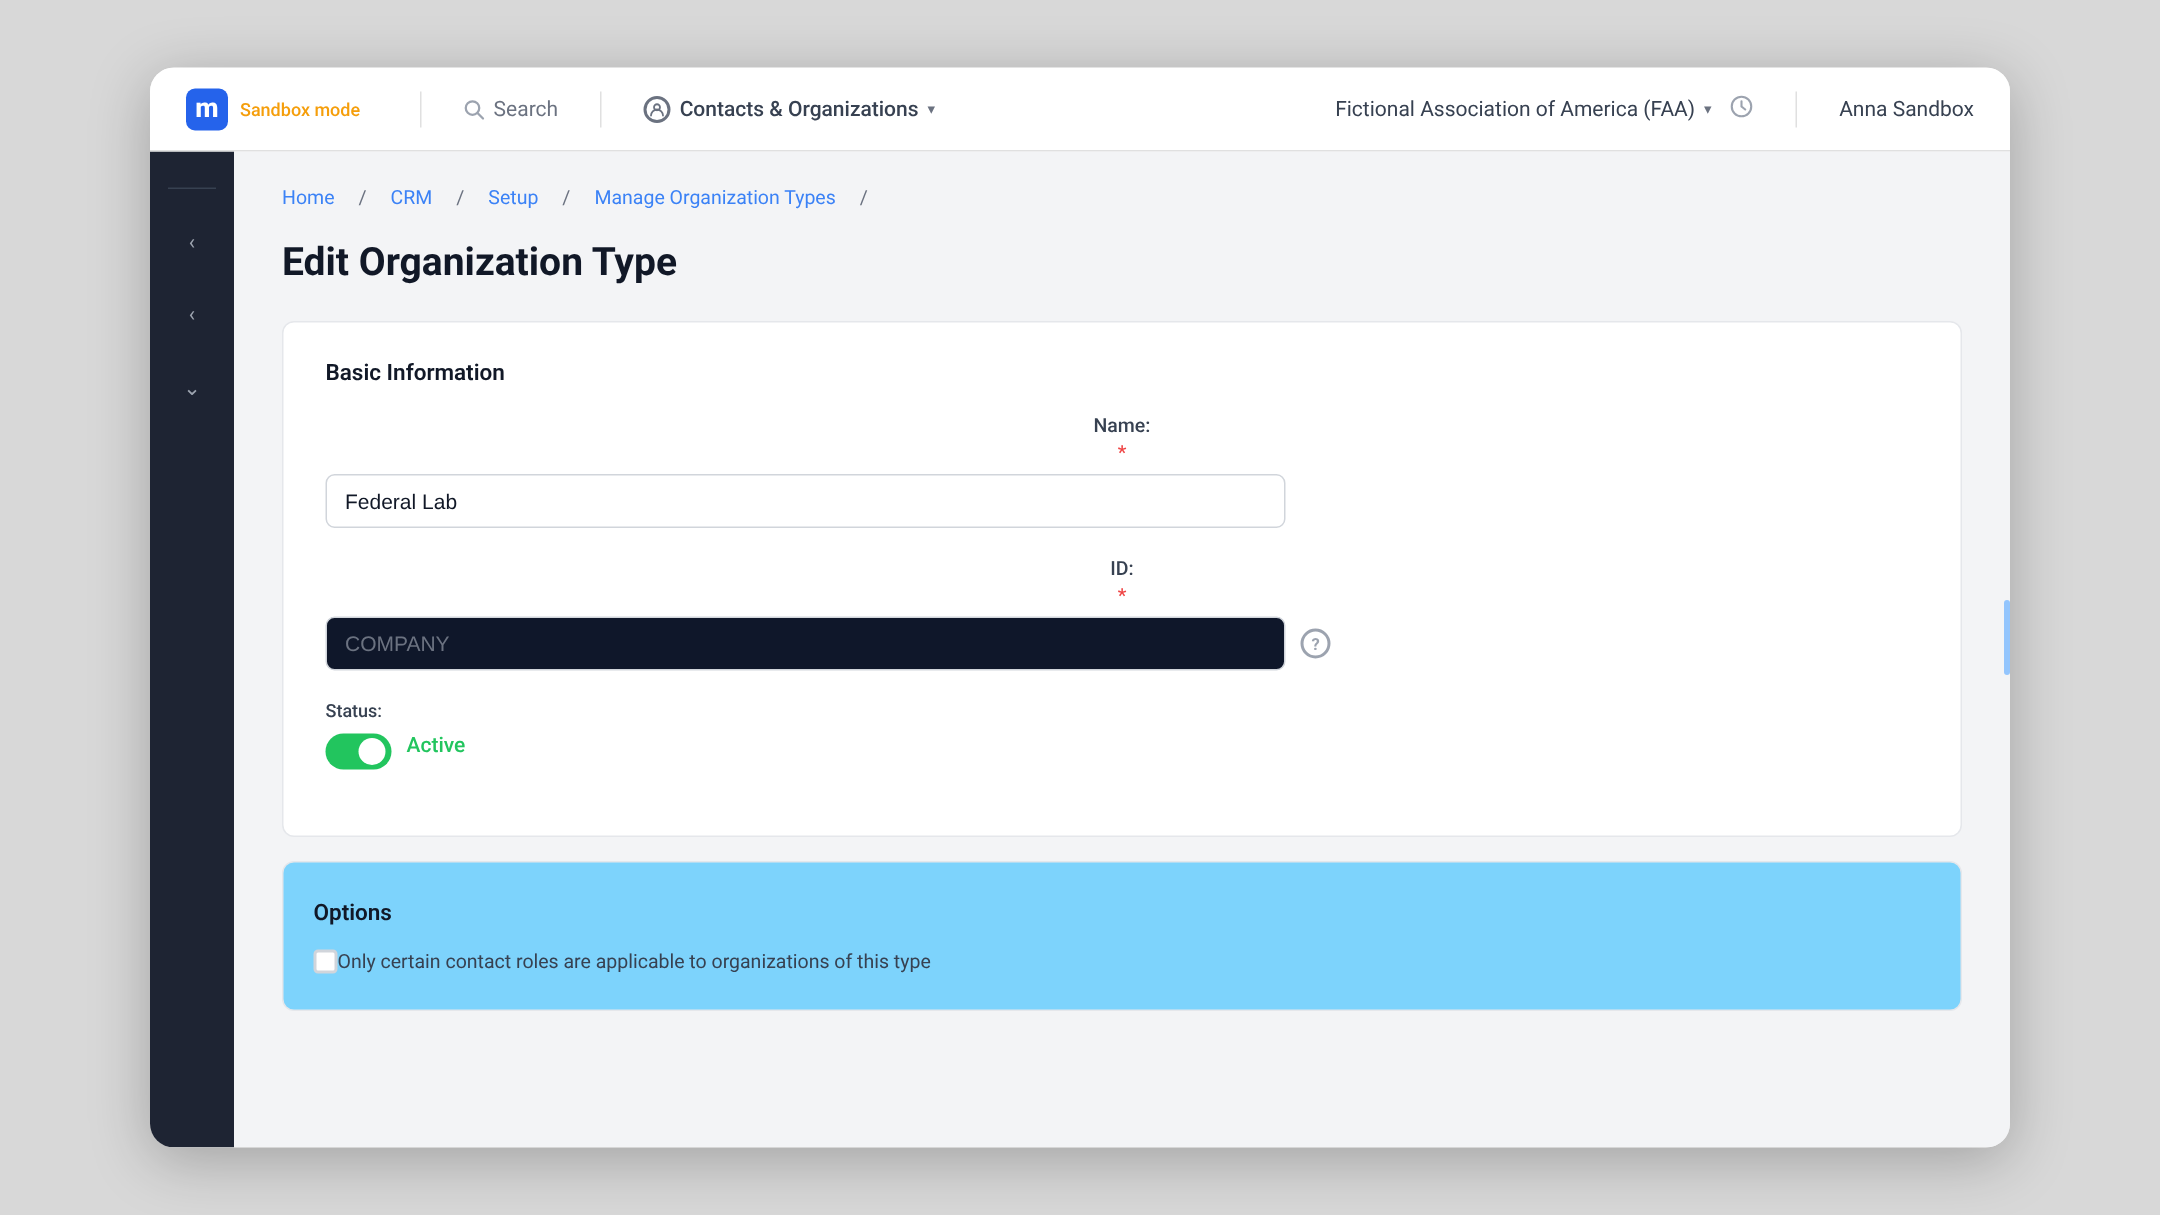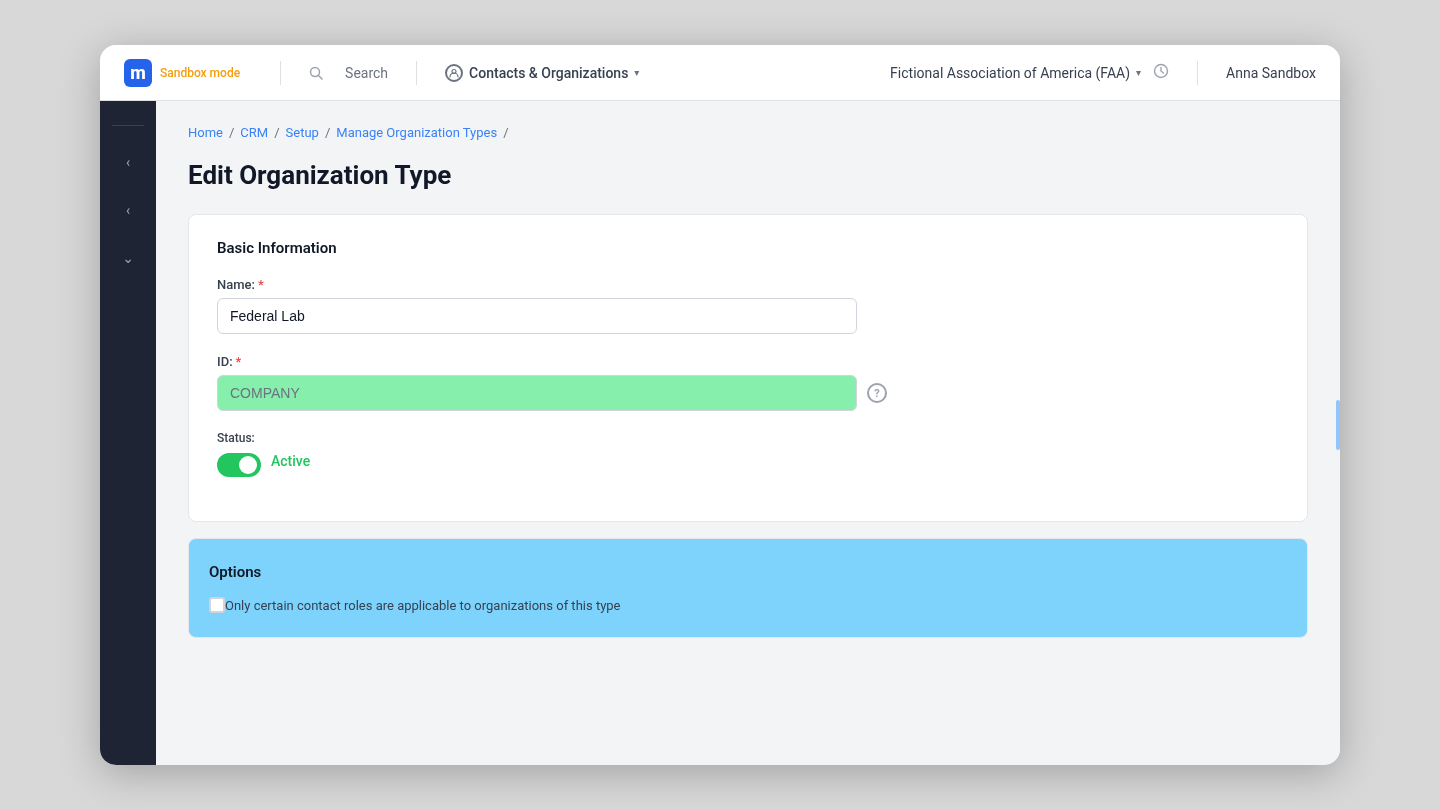--- a/index.html
+++ b/index.html
@@ -60,21 +60,21 @@
     }
     .nav-divider {
       width: 1px;
       height: 24px;
       background: #e0e0e0;
       margin: 0 16px;
     }
     .nav-search {
       display: flex;
       align-items: center;
-      gap: 22px;
+      gap: 6px;
       color: #6b7280;
       font-size: 14px;
       cursor: pointer;
       padding: 6px 12px;
       border-radius: 6px;
     }
     .nav-contacts {
       display: flex;
       align-items: center;
       gap: 6px;
@@ -158,21 +158,21 @@
     .content-area {
       flex: 1;
       overflow-y: auto;
       background: #f3f4f6;
       padding: 24px 32px;
     }
     
     .breadcrumb {
       display: flex;
       align-items: flex-start;
-      gap: 6px;
+      gap: 16px;
       font-size: 13px;
       margin-bottom: 20px;
     }
     .breadcrumb a {
       color: #3b82f6;
       text-decoration: none;
       cursor: pointer;
     }
     .breadcrumb span { color: #6b7280; }
     .breadcrumb .active-crumb { color: #3b82f6; }
@@ -201,37 +201,38 @@
       margin-bottom: 20px;
     }
     .form-label {
       font-size: 13px;
       font-weight: 500;
       color: #374151;
       margin-bottom: 6px;
       display: flex;
       align-items: center;
       gap: 3px;
+      flex-direction: column;
     }
     .required-star {
       color: #ef4444;
     }
     .form-input {
       width: 100%;
       max-width: 640px;
       padding: 9px 12px;
       border: 1px solid #d1d5db;
       border-radius: 6px;
       font-size: 14px;
       color: #111827;
       background: white;
       outline: none;
     }
     .form-input.readonly {
-      background: #86efac;
+      background: #0f172a;
       color: #6b7280;
     }
     .id-row {
       display: flex;
       align-items: center;
       gap: 10px;
     }
     .help-icon {
       width: 20px;
       height: 20px;

